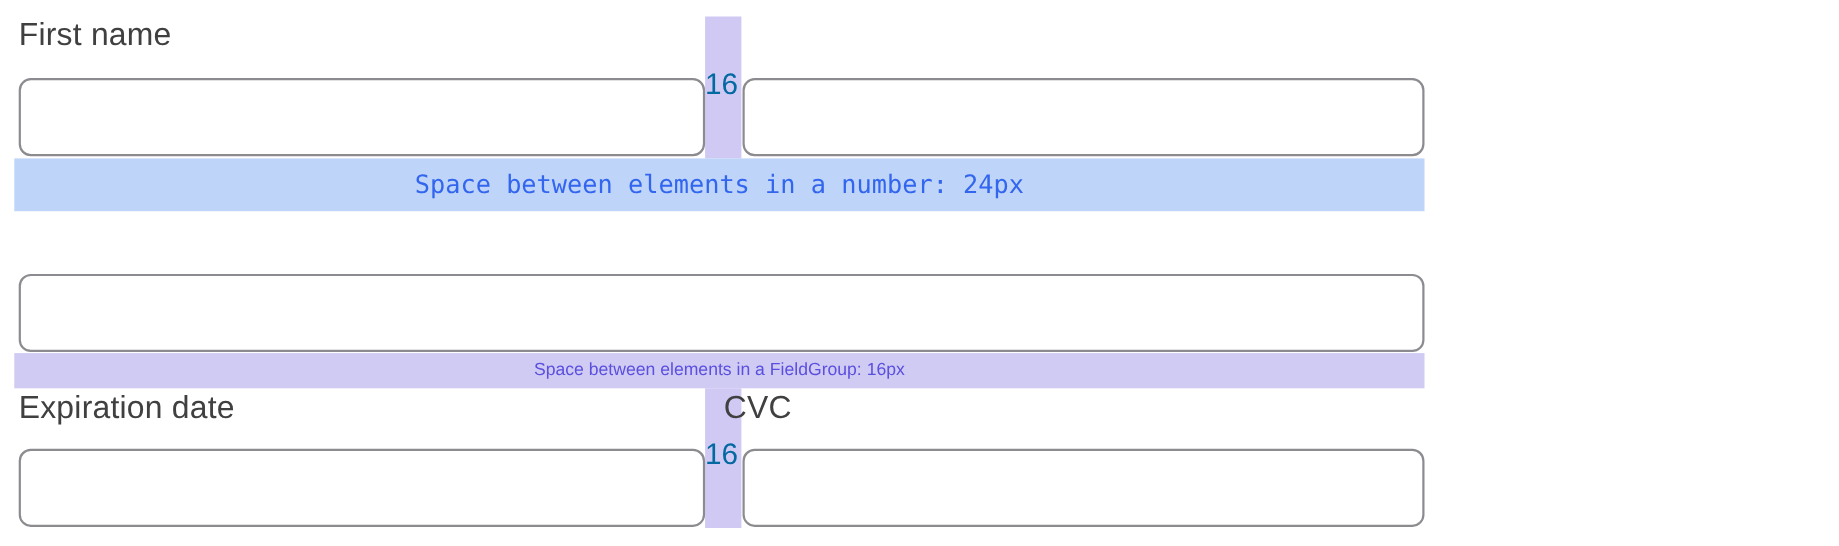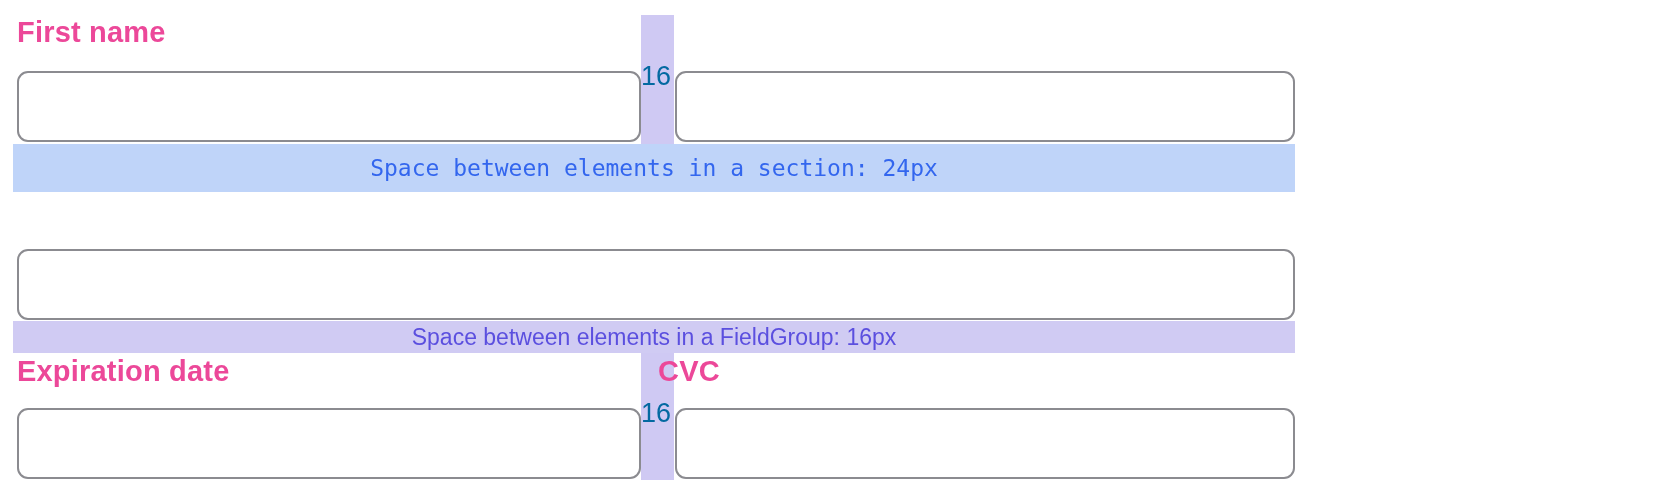--- a/index.html
+++ b/index.html
@@ -11,22 +11,22 @@
     position: relative;
     width: 1672px;
     height: 496px;
     background: #ffffff;
     font-family: "Liberation Sans", sans-serif;
     overflow: hidden;
   }
   .field-label {
     position: absolute;
     font-size: 29px;
-    font-weight: 700;
-    color: #ec4899;
+    font-weight: 400;
+    color: #404040;
     letter-spacing: 0.2px;
     white-space: nowrap;
     line-height: 1.15;
   }
   .text-input {
     position: absolute;
     box-sizing: border-box;
     height: 71px;
     background: #ffffff;
     border: 2px solid #8b8b90;
@@ -67,40 +67,40 @@
     color: #3366ee;
     font-family: "DejaVu Sans Mono", "Liberation Mono", monospace;
     font-size: 23px;
   }
   .band-fieldgroup {
     top: 321px;
     height: 32px;
     background: #d0cbf3;
     color: #5b4fdf;
     font-family: "Liberation Sans", sans-serif;
-    font-size: 23px;
+    font-size: 16px;
     font-weight: 500;
   }
 </style>
 </head>
 <body>
 
 <div class="canvas">
 
   <div class="gap-strip" style="left:641px; top:15px; height:129px;"></div>
 
   <div class="field-label" style="left:17px; top:16px;">First name</div>
 
   <div class="gap-label" style="left:641px; top:63px;">16</div>
 
   <input class="text-input" style="left: 17px; top: 71px; width: 624px;" type="text" value="">
   <input class="text-input" style="left: 675px; top: 71px; width: 620px;" type="text" value="">
 
   <div class="band band-section">
-    <span>Space between elements in a section: 24px</span>
+    <span>Space between elements in a number: 24px</span>
   </div>
 
   <input class="text-input" style="left: 17px; top: 249px; width: 1278px;" type="text" value="">
 
   <div class="band band-fieldgroup">
     <span>Space between elements in a FieldGroup: 16px</span>
   </div>
 
   <div class="gap-strip" style="left:641px; top:353px; height:127px;"></div>
 

